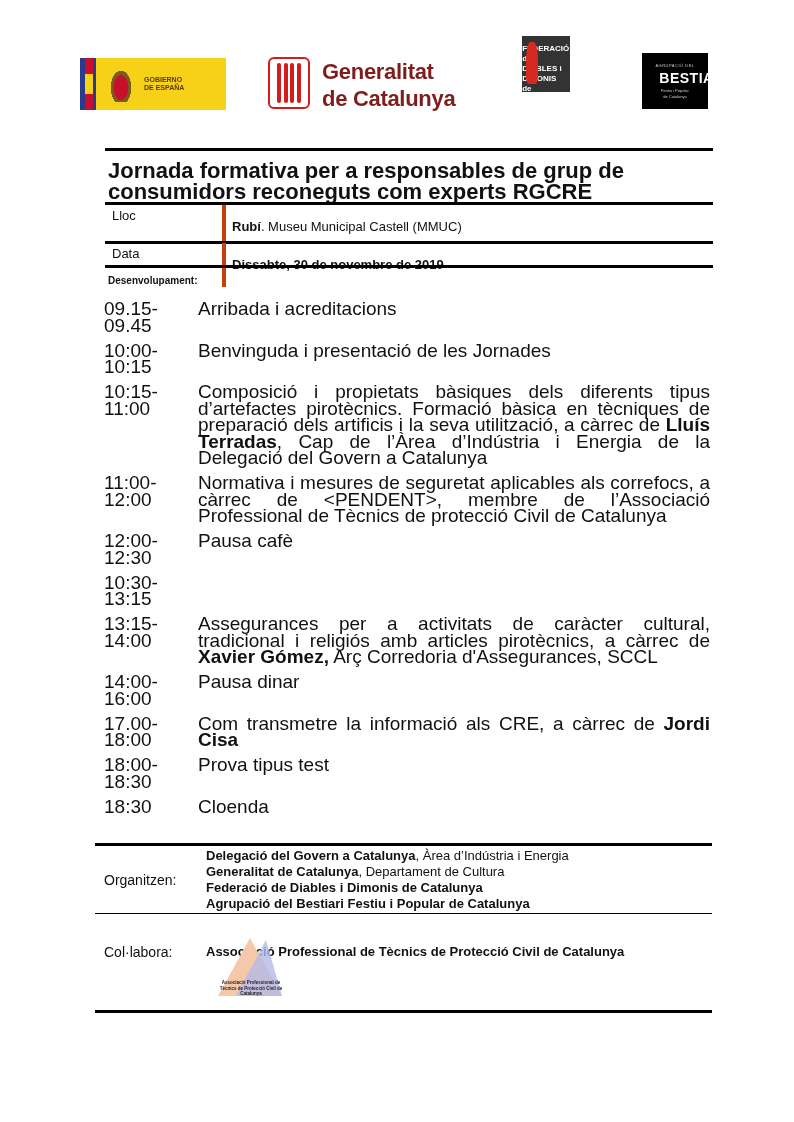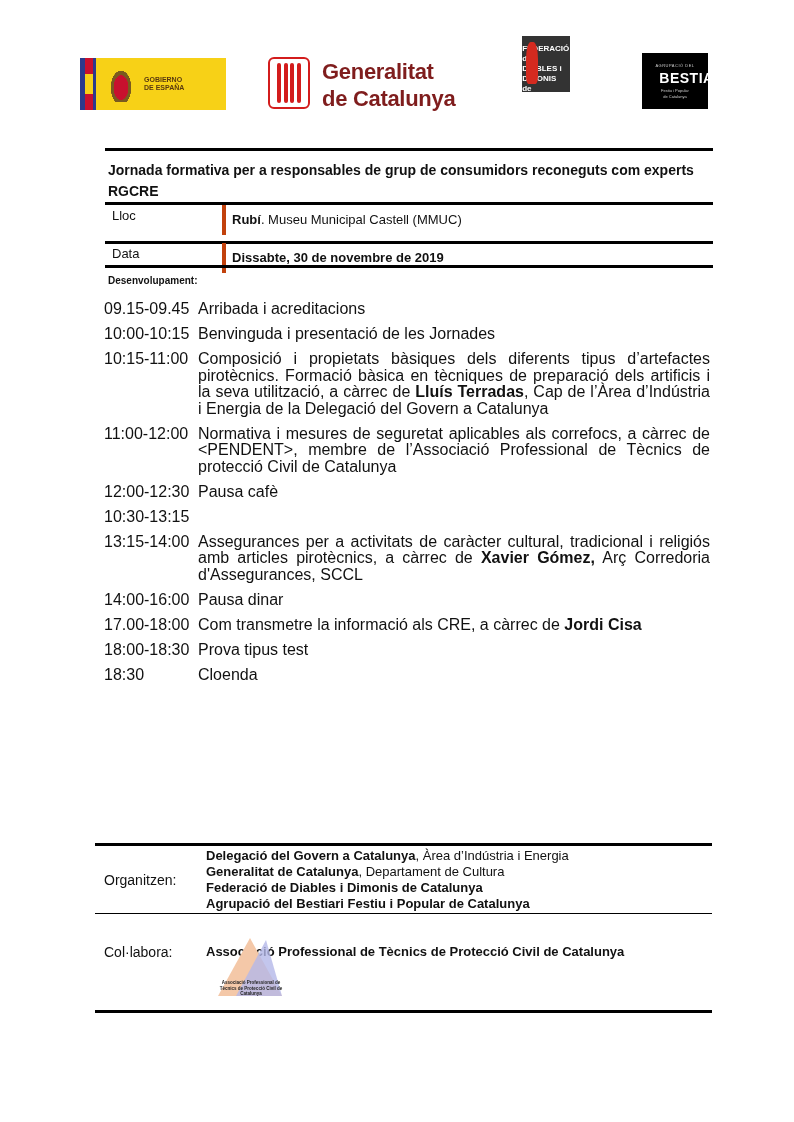--- a/index.html
+++ b/index.html
@@ -24,30 +24,30 @@
 
   .logo-bestiari { left:642px; top:53px; width:66px; height:56px; background:#000; color:#fff; display:flex; flex-direction:column; align-items:center; justify-content:center; }
   .bestiari-top { font-size:4px; letter-spacing:0.5px; color:#ccc; }
   .bestiari-name { font-size:14px; font-weight:bold; letter-spacing:0.5px; margin:2px 0;padding-left:38px; }
   .bestiari-sub { font-size:4px; color:#ccc; line-height:6px; text-align:center; }
 
   
   .rule-thick { background:#000; height:3px; }
   .rule-thin { background:#000; height:1px; }
 
-  .title { left:108px; top:160px; width:610px; font-size:14px; font-weight:bold; line-height:21px; }
+  .title { left:108px; top:160px; width:610px; font-size:22px; font-weight:bold; line-height:21px; }
 
   .info-table { left:108px; top:202px; width:604px; font-size:13px; }
   .info-row { display:flex; }
   .info-label { width:110px; padding:3px 0 9px 4px; font-weight:normal; border-right:4px solid #c2410c; }
-  .info-value { padding:7px 6px; line-height:16px; }
+  .info-value { padding:14px 6px; line-height:16px; }
 
   .section-label { left:108px; top:275px; font-size:10px; font-weight:bold; }
 
-  .agenda { left:104px; top:301px; width:606px; font-size:16px; line-height:16.5px; }
+  .agenda { left:104px; top:301px; width:606px; font-size:19px; line-height:16.5px; }
   .agenda-item { display:flex; margin-bottom:8.5px; }
   .agenda-time { width:94px; flex:none; }
   .agenda-desc { flex:1; text-align:justify; }
   .agenda-desc b { font-weight:bold; }
 
   .org-table { left:104px; top:848px; width:608px; font-size:13px; }
   .org-row { display:flex;align-items:center; }
   .org-label { width:102px; flex:none; font-size:14px; }
   .org-lines { flex:1; line-height:16px; }
   .org-lines b { font-weight:bold; }

